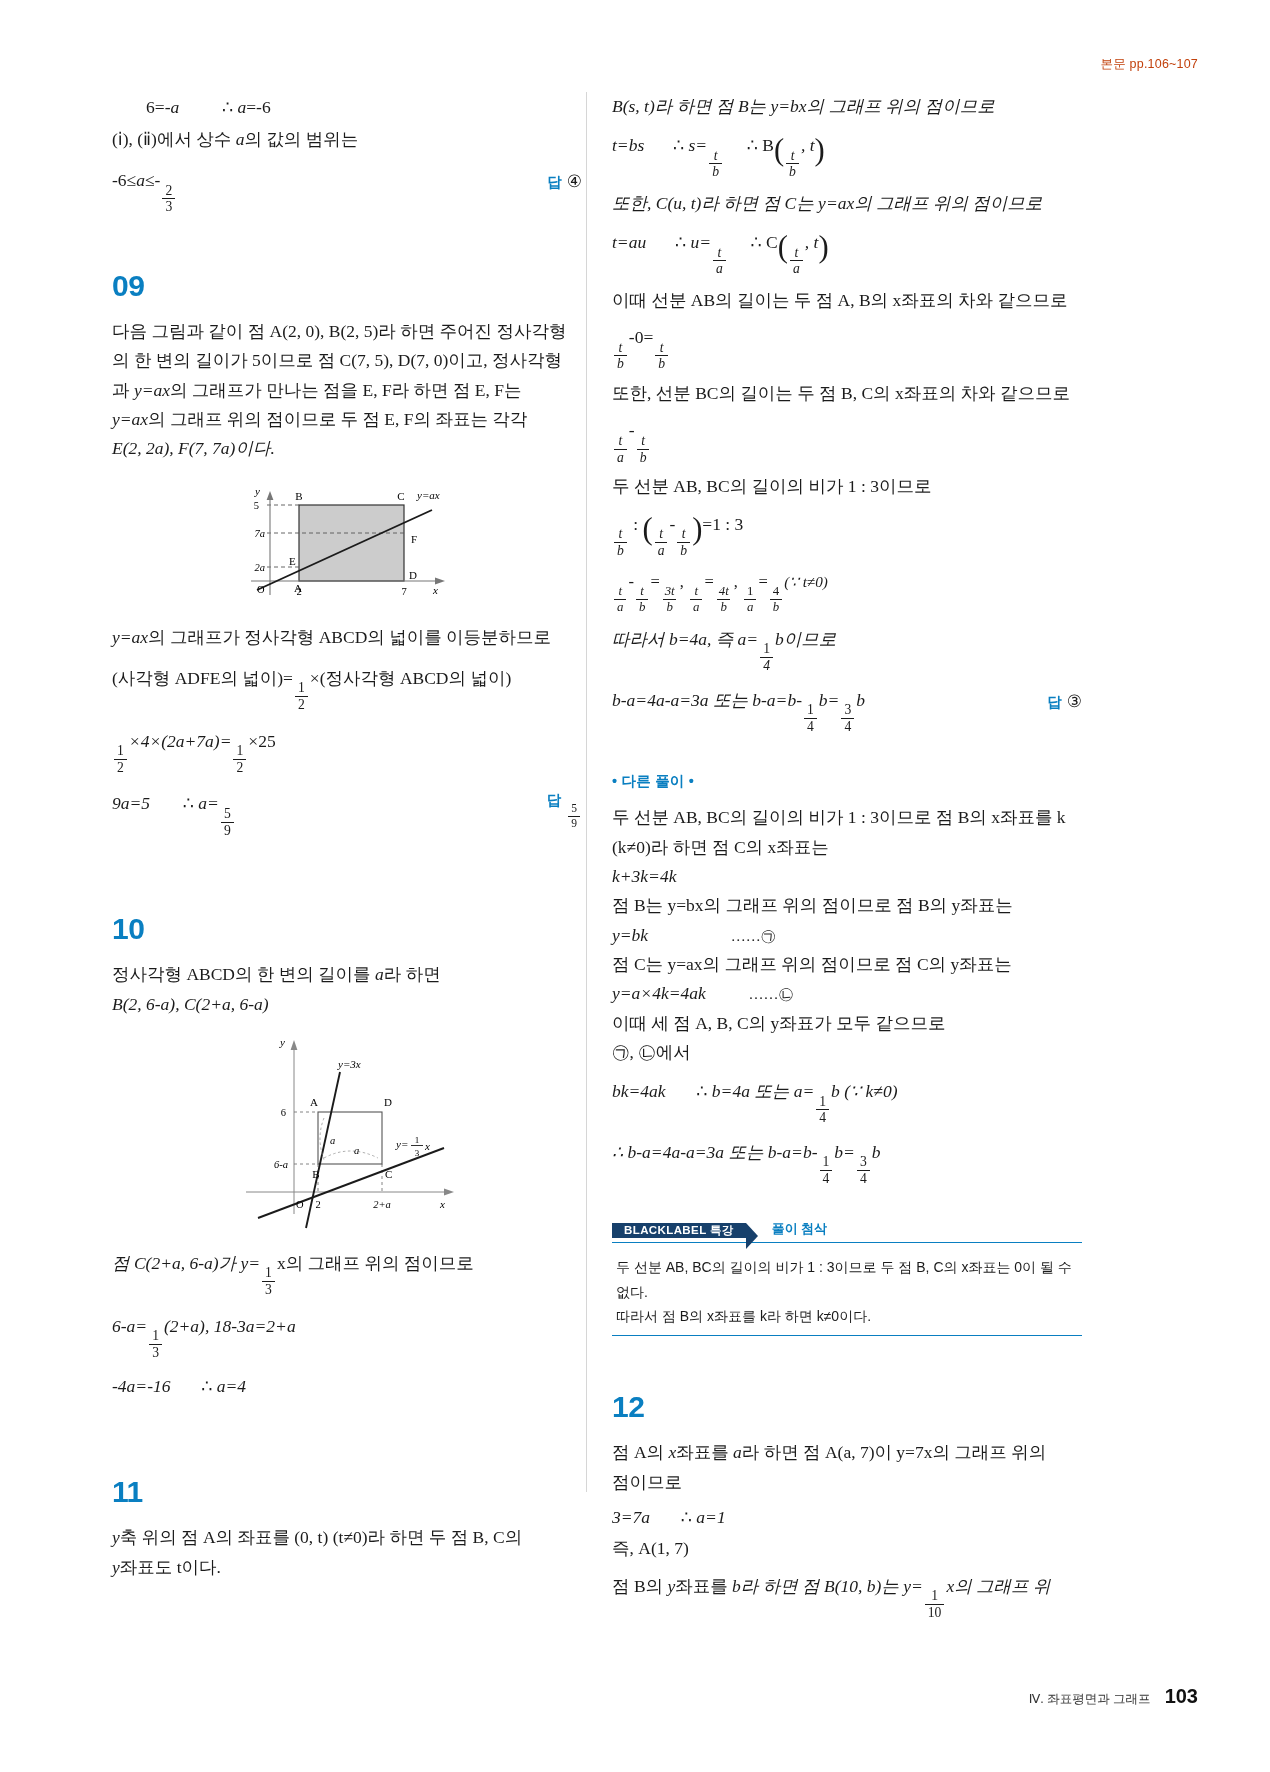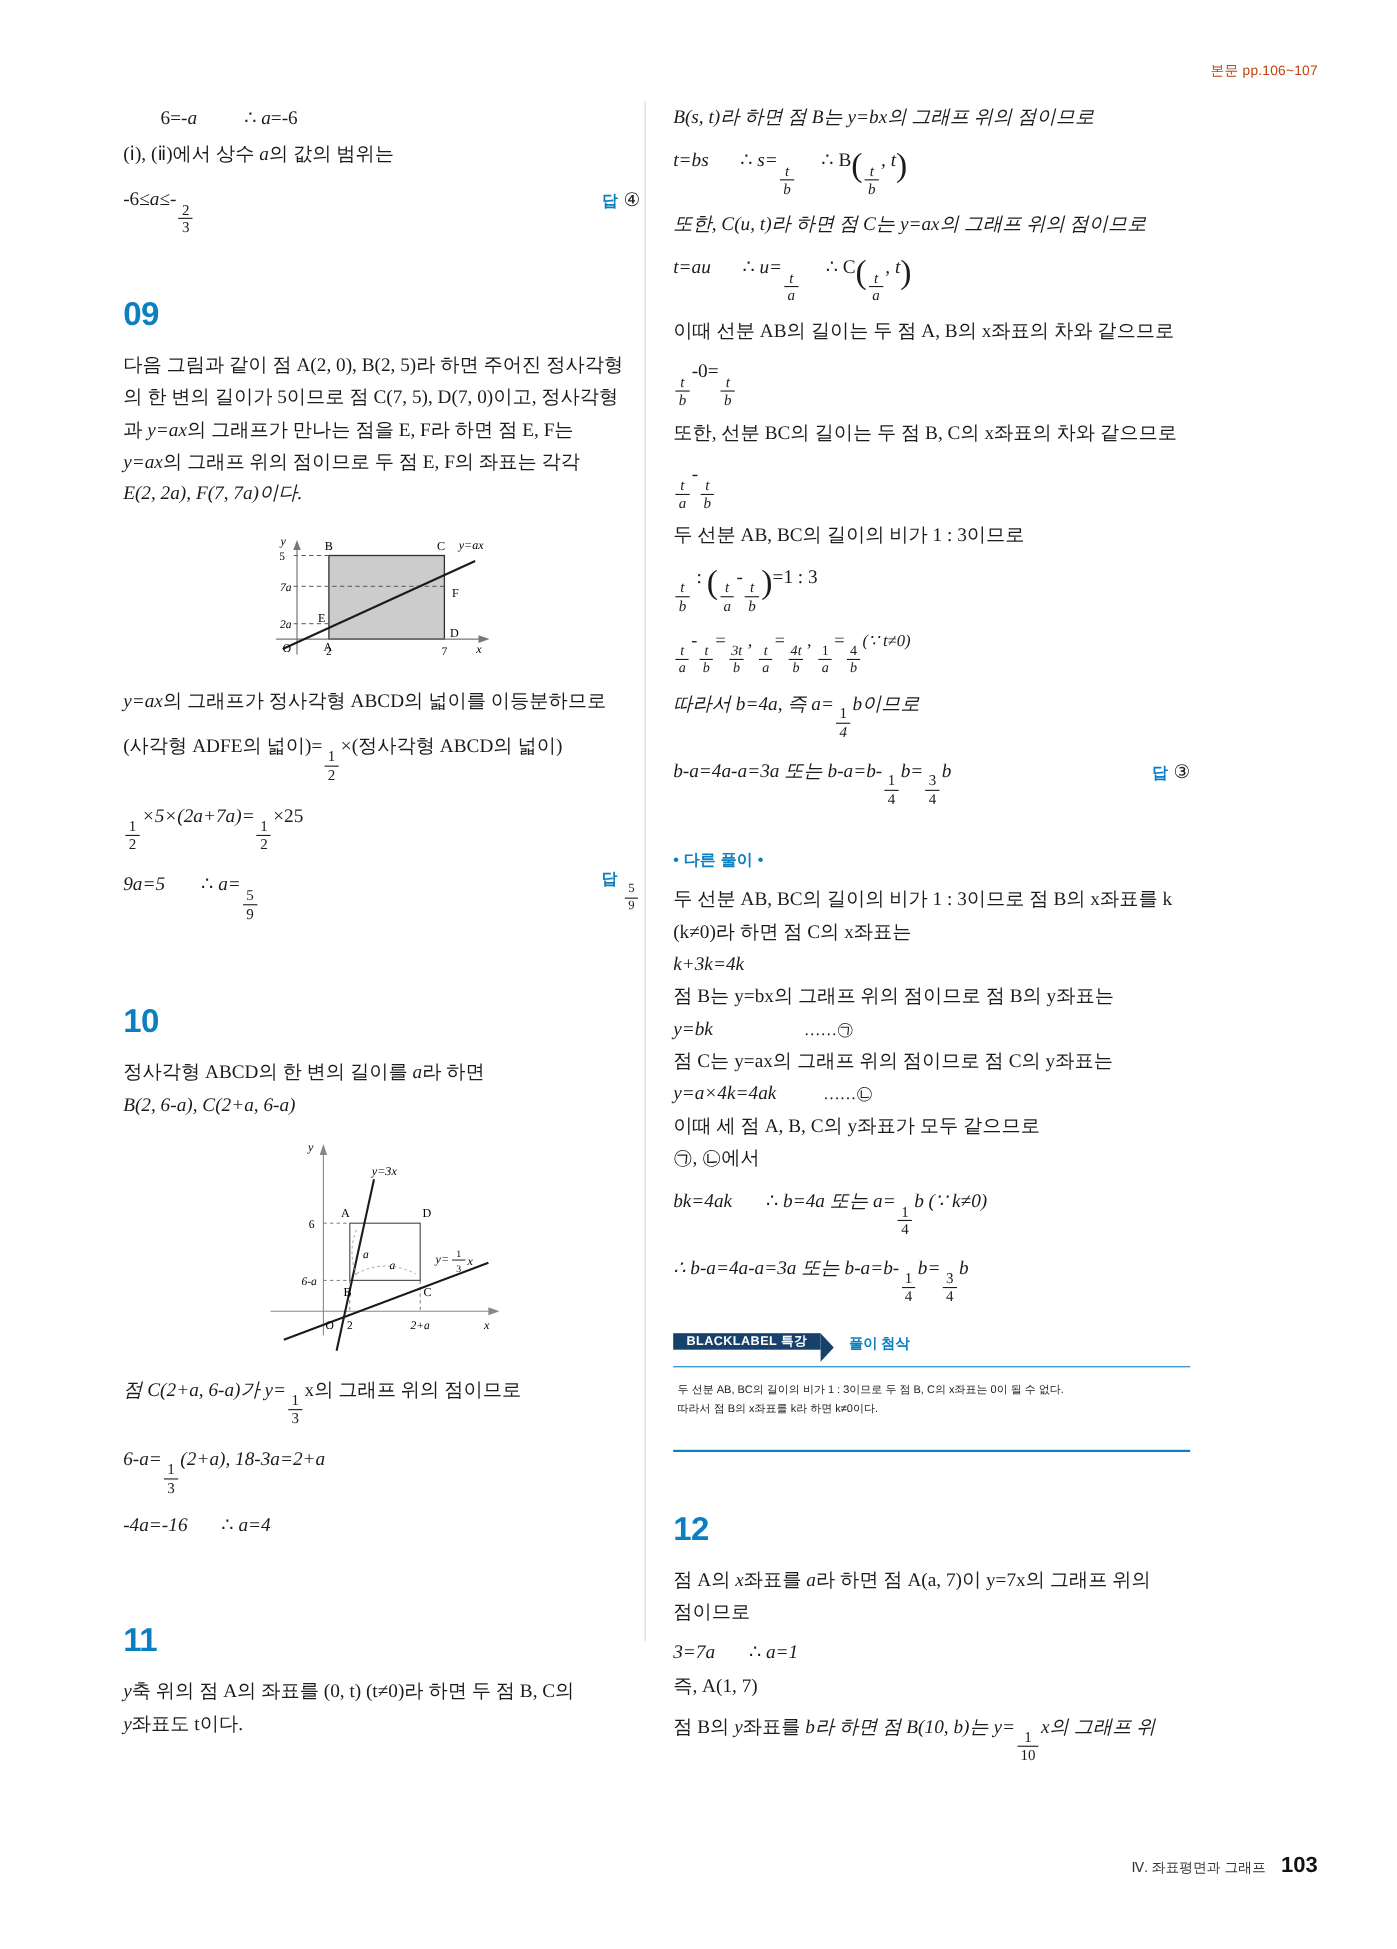--- a/index.html
+++ b/index.html
@@ -70,43 +70,43 @@
 
   
   .alt-head {
     font-family:"Liberation Sans", sans-serif;
     font-weight:bold; font-size:14.5px; color:#0a7fc1;
     letter-spacing:.2px; margin-bottom:12px;
   }
 
   
   .bl-box { margin-top:26px; }
-  .bl-bar { display:flex; align-items:flex-start; height:26px; }
+  .bl-bar { display:flex; align-items:flex-end; height:26px; }
   .bl-tag {
     background:#17406b; color:#ffffff;
     font-family:"Liberation Sans", sans-serif; font-weight:bold;
     font-size:11.5px; letter-spacing:.4px;
     display:flex; align-items:center; padding:0 12px 0 12px;
     position:relative;
   }
   .bl-tag:after {
     content:""; position:absolute; right:-12px; top:0;
     border-top:13px solid transparent; border-bottom:13px solid transparent;
     border-left:12px solid #17406b;
   }
   .bl-sub {
     font-family:Liberation Serif, serif; font-weight:bold;
     font-size:13px; color:#0a7fc1;
     display:flex; align-items:center; padding-left:26px;
   }
   .bl-rule { height:1.6px; background:#0a7fc1; margin-top:4px; }
   .bl-body {
     font-family:"Liberation Sans", sans-serif;
-    font-size:10px; line-height:1.75; color:#1b1b1b;
-    padding:12px 4px 28px 4px;
+    font-size:14px; line-height:1.75; color:#1b1b1b;
+    padding:12px 4px 6px 4px;
   }
   .bl-endrule { height:1.6px; background:#0a7fc1; }
 
   
   .footer {
     position:absolute; right:72px; bottom:64px;
     display:flex; align-items:baseline; gap:14px;
   }
   .footer .chap {
     font-family:"Liberation Sans", sans-serif;
@@ -208,21 +208,21 @@
       <div class="ln" style="margin-top:12px">
         <span>(사각형 ADFE의 넓이)=</span><span class="frac">
             <span class="num">1</span>
             <span class="den">2</span>
           </span><span>×(정사각형 ABCD의 넓이)</span>
       </div>
       <div class="ln" style="margin-top:14px">
         <span class="frac">
             <span class="num">1</span>
             <span class="den">2</span>
-          </span><span class="it">×5×(2a+7a)=</span><span class="frac">
+          </span><span class="it">×4×(2a+7a)=</span><span class="frac">
             <span class="num">1</span>
             <span class="den">2</span>
           </span><span>×25</span>
       </div>
       <div class="ln" style="margin-top:14px">
         <span class="it">9a=5</span>
         <span style="display:inline-block;width:24px"></span>
         <span>∴ </span><span class="it">a=</span><span class="frac">
             <span class="num">5</span>
             <span class="den">9</span>

